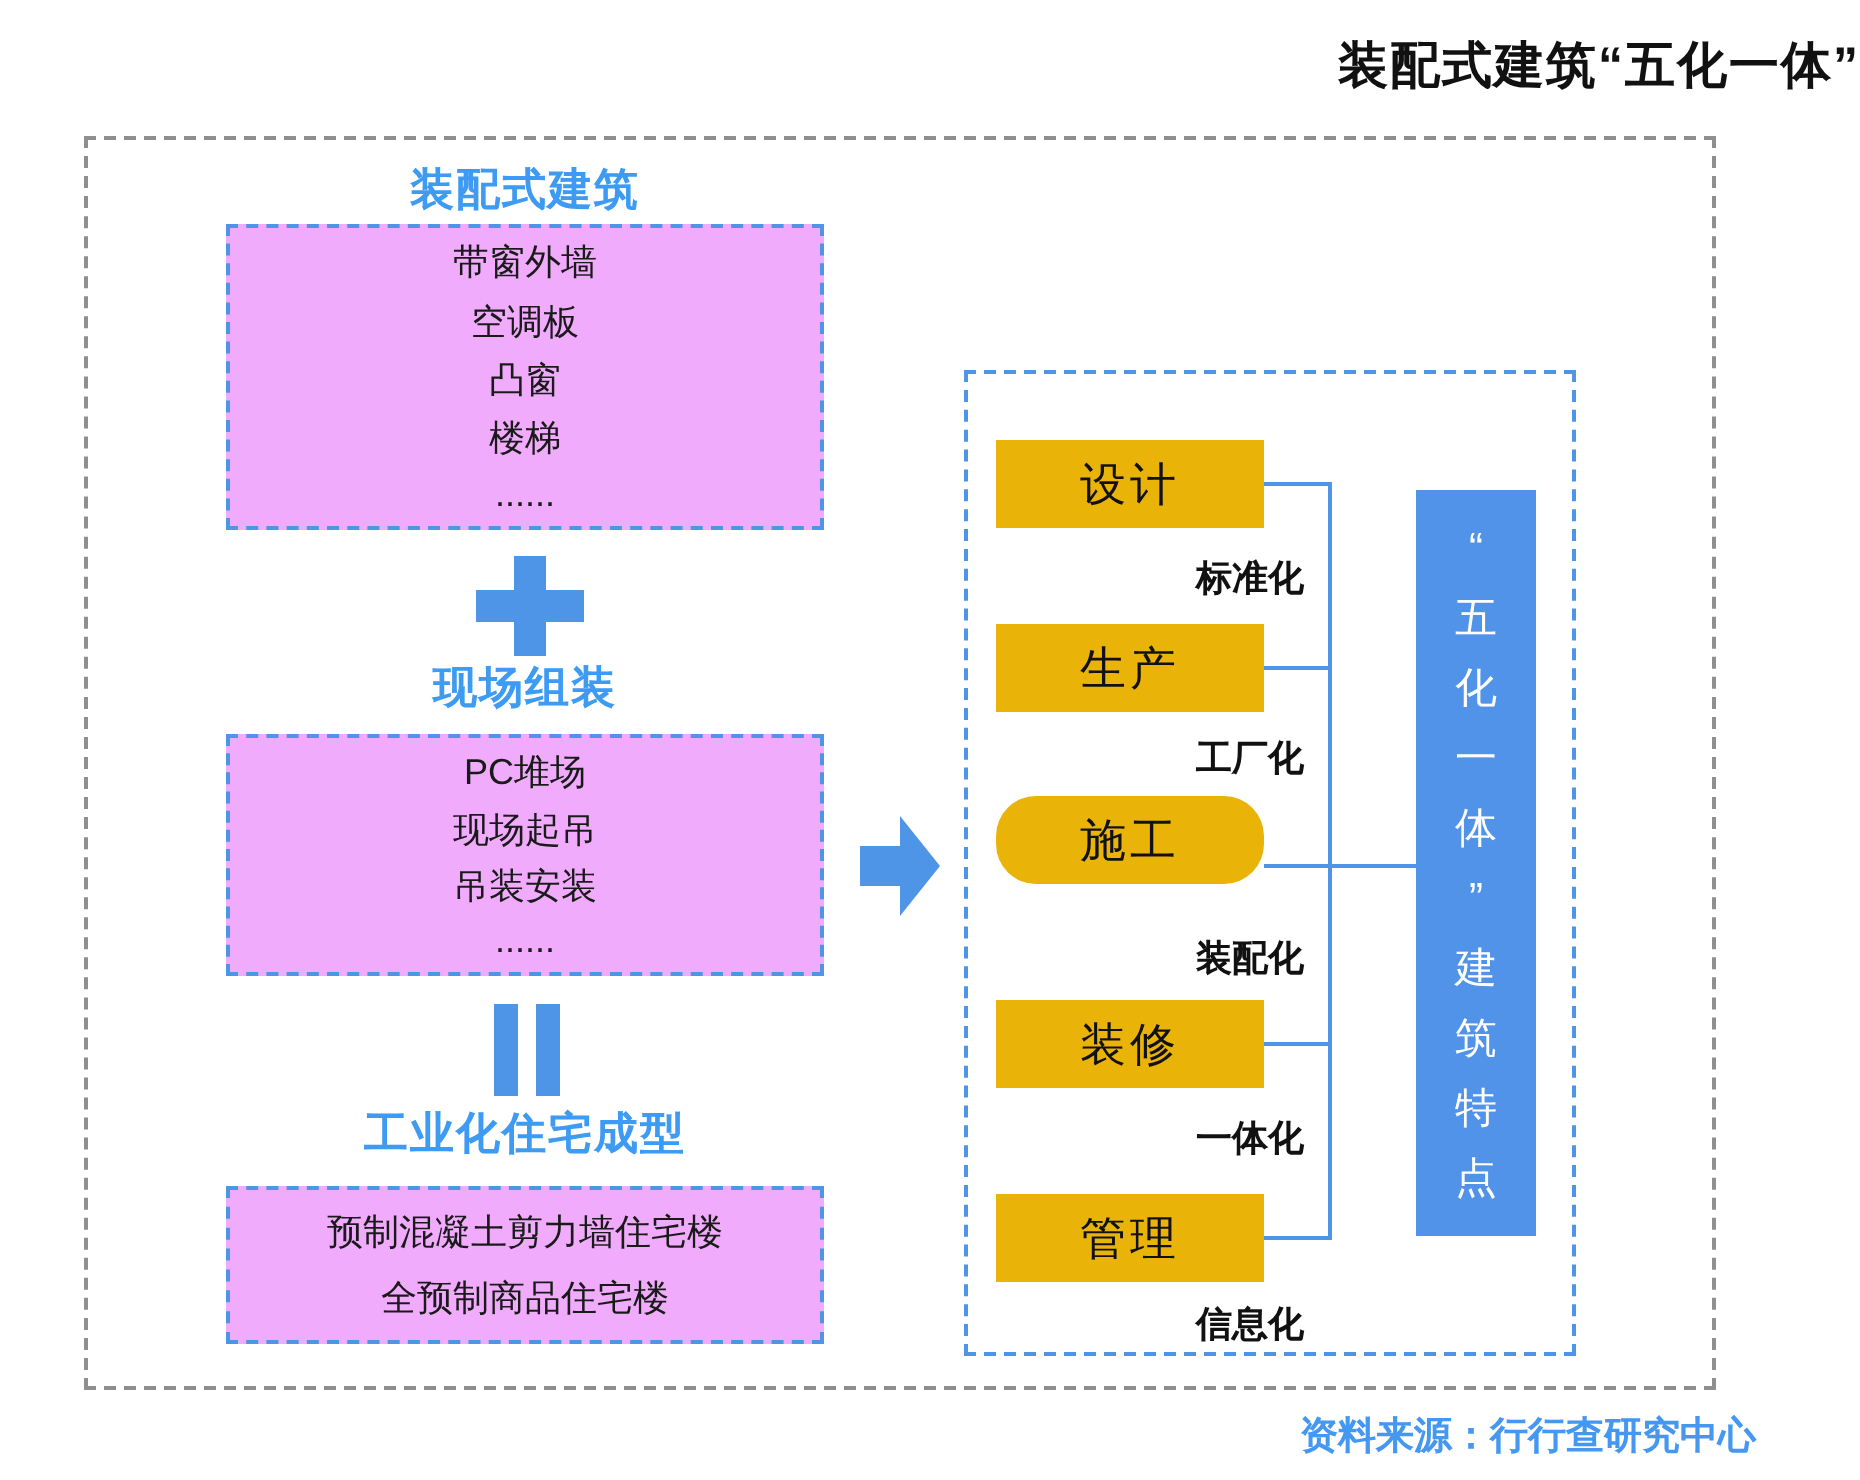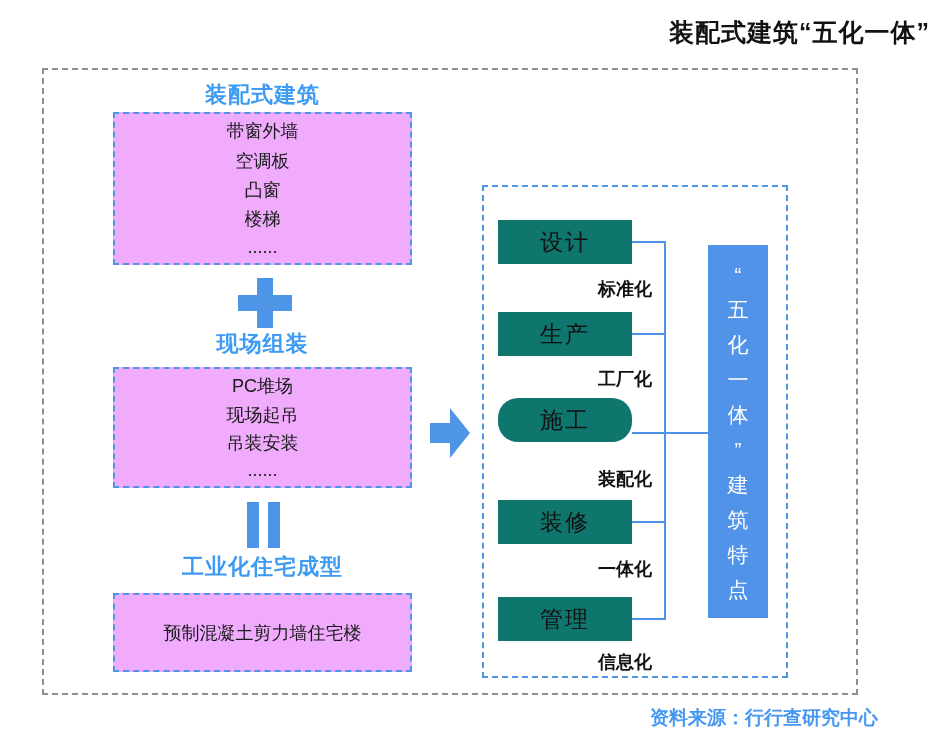--- a/index.html
+++ b/index.html
@@ -80,21 +80,21 @@
     position: absolute;
     left: 482px; top: 185px;
     width: 306px; height: 493px;
     border: 2px dashed #4e95e8;
     box-sizing: border-box;
     background: #ffffff;
   }
   .process-box {
     position: absolute;
     left: 498px; width: 134px; height: 44px;
-    background: #0f766e;
+    background: #eab308;
     display: flex;
     align-items: center;
     justify-content: center;
     font-size: 23px;
     color: #111111;
     letter-spacing: 2px;
   }
   #process-1 { top: 220px; }
   #process-2 { top: 312px; }
   #process-3 { top: 398px; border-radius: 20px; }
@@ -175,20 +175,21 @@
   </div>
 
   <div class="equals-icon">
     <div class="bar-a"></div>
     <div class="bar-b"></div>
   </div>
 
   <div class="stage-heading" id="heading-3">工业化住宅成型</div>
   <div class="stage-box" id="stage-box-3">
     <div class="stage-item">预制混凝土剪力墙住宅楼</div>
+    <div class="stage-item">全预制商品住宅楼</div>
   </div>
 
   <div class="arrow-right">
     <div class="shaft"></div>
     <div class="head"></div>
   </div>
 
   <div class="right-panel"></div>
 
   <div class="process-box" id="process-1">设计</div>

